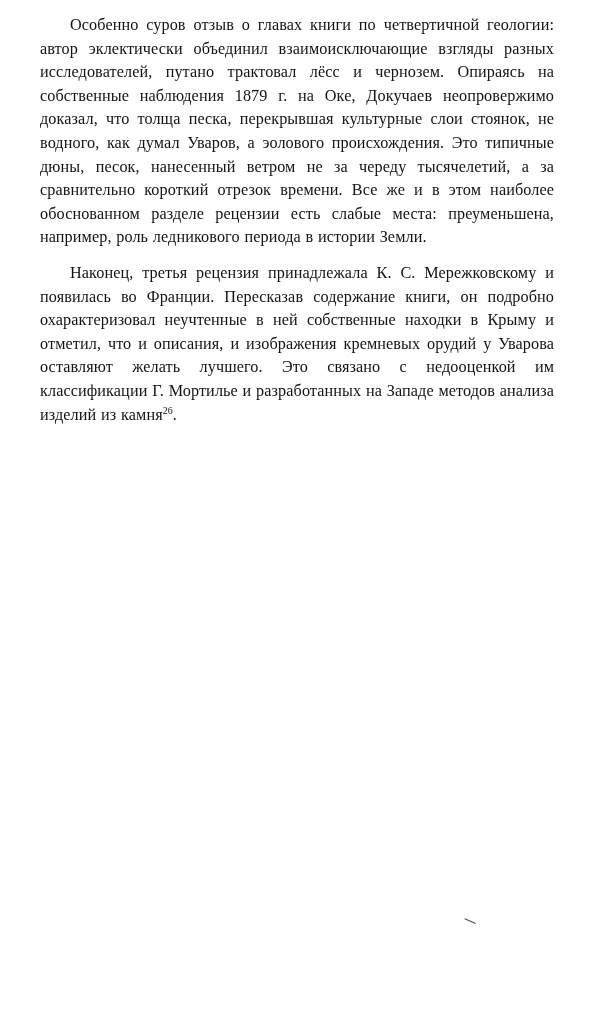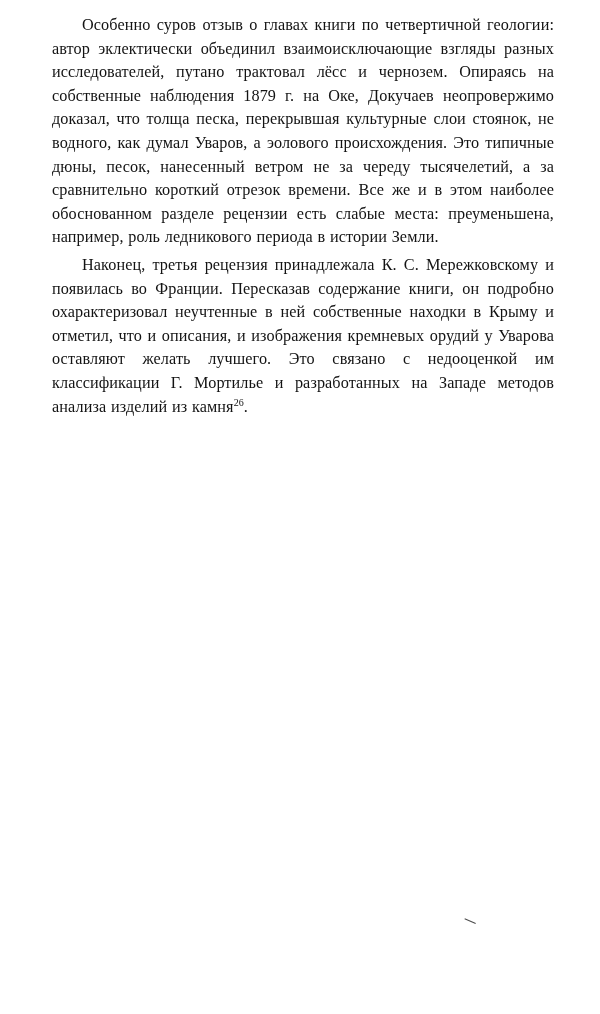--- a/index.html
+++ b/index.html
@@ -15,38 +15,38 @@
     color: #131313;
     overflow: hidden;
   }
   .page {
     position: absolute;
     left: 0;
     top: 0;
     width: 600px;
     height: 1014px;
     box-sizing: border-box;
-    padding: 14px 46px 0 52px;
+    padding: 14px 46px 0 40px;
   }
   .body-text {
     font-size: 16.2px;
     line-height: 23.6px;
     text-align: justify;
     text-justify: inter-word;
     letter-spacing: 0.1px;
     word-spacing: 0.6px;
   }
   .para {
     margin: 0;
     text-indent: 30px;
     text-align: justify;
     hyphens: manual;
   }
   .para + .para {
-    margin-top: 4px;
+    margin-top: 12px;
   }
   sup.footnote-ref {
     font-size: 10px;
     vertical-align: super;
     line-height: 0;
     letter-spacing: 0;
   }
   .stray-mark {
     position: absolute;
     left: 466px;

